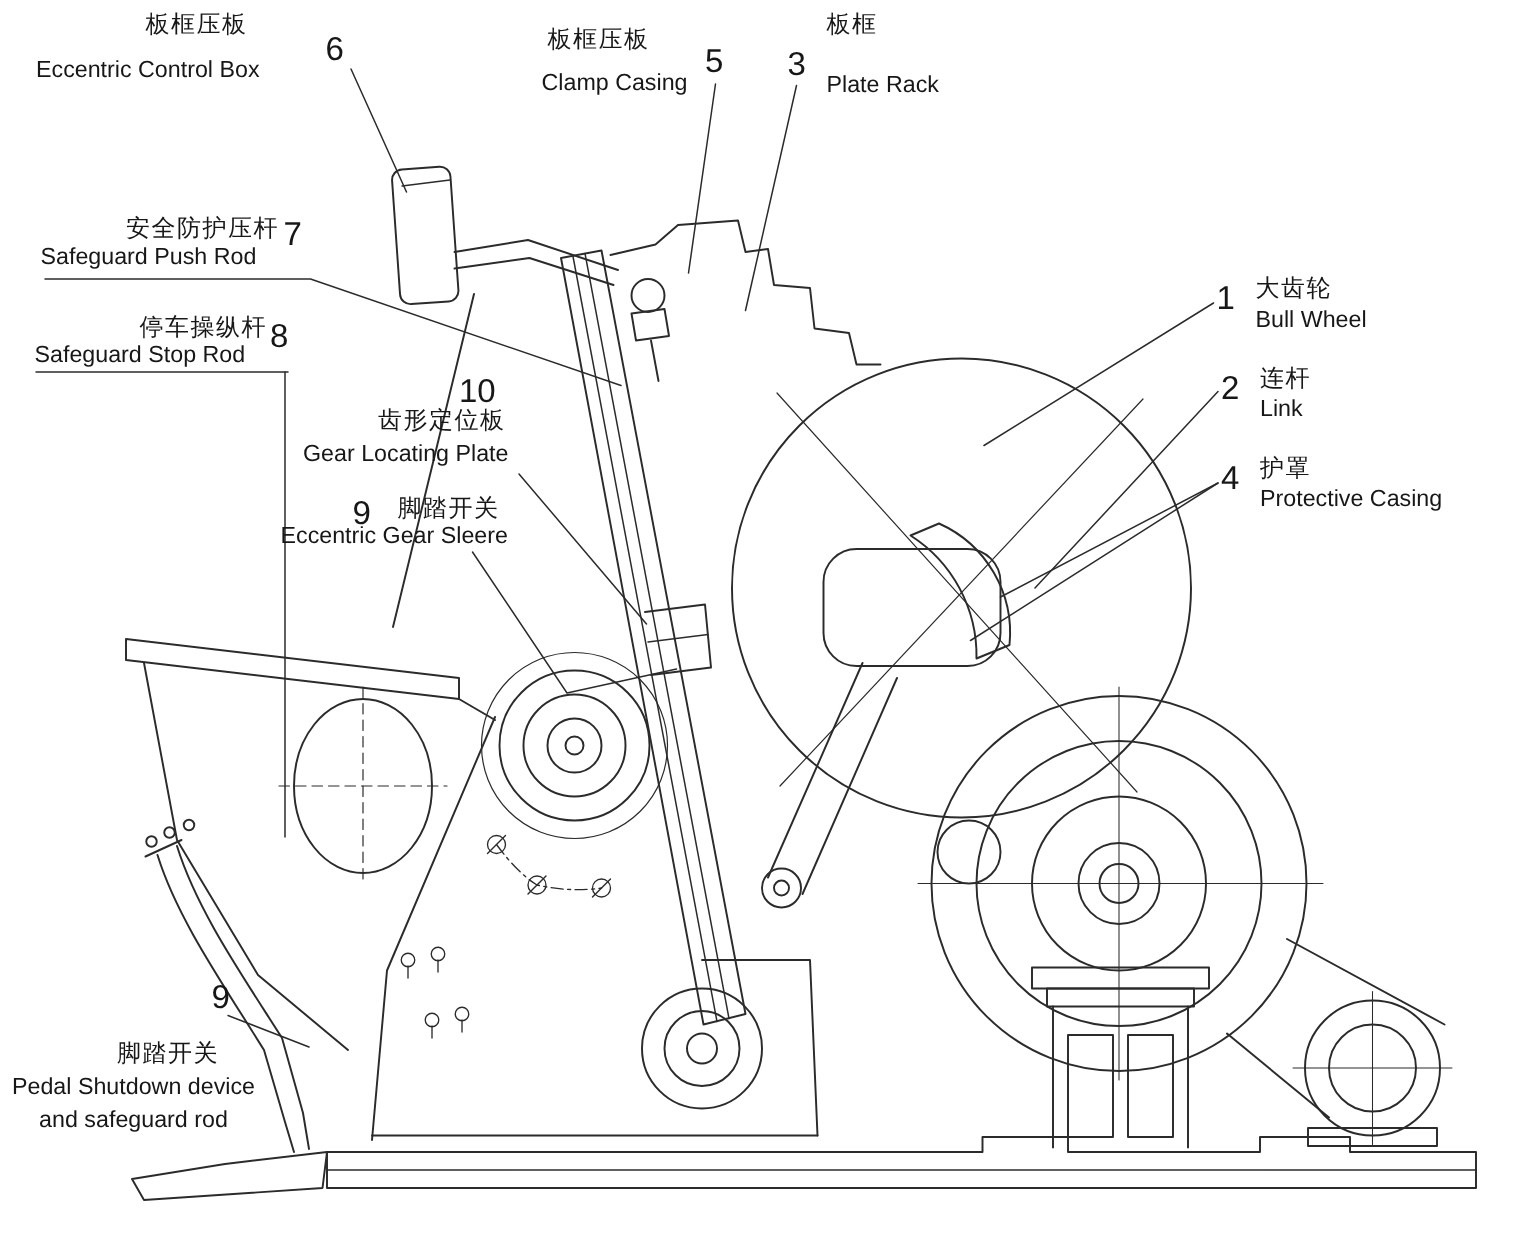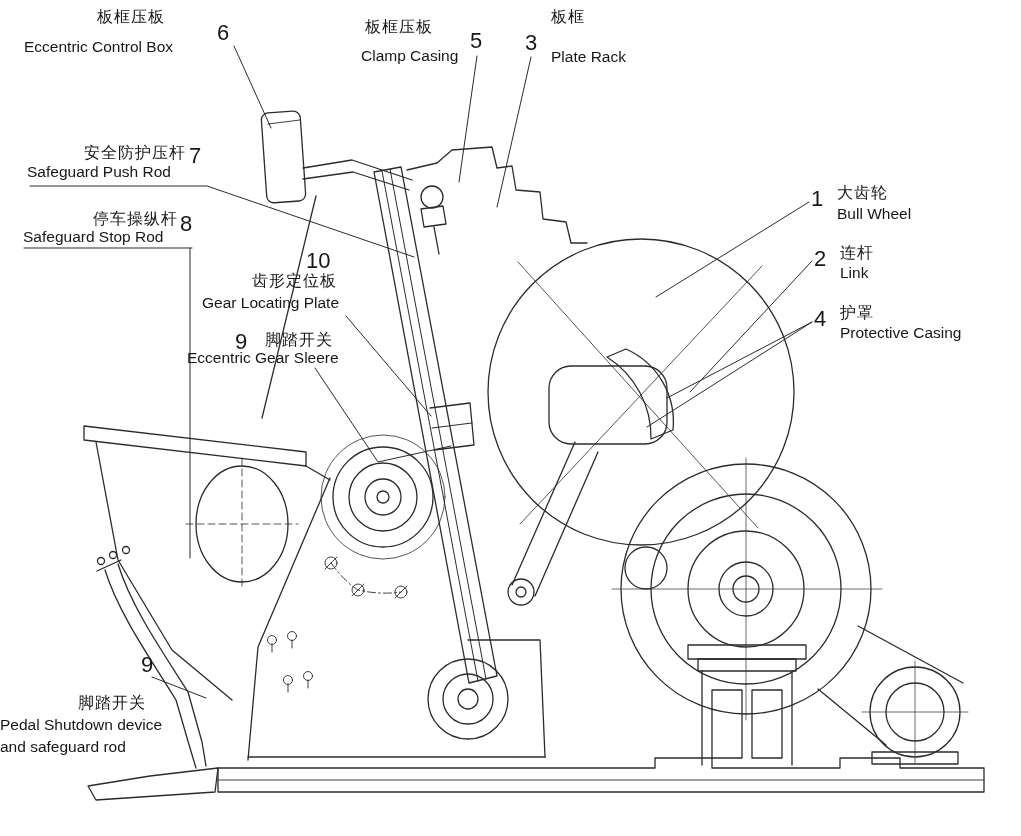--- a/index.html
+++ b/index.html
@@ -9,21 +9,21 @@
     background:#ffffff;
     overflow:hidden;
     font-family:"Liberation Sans", sans-serif;
     color:#171717;
   }
   .stage svg{position:absolute;left:0;top:0;}
   .t{position:absolute;white-space:nowrap;color:#171717;line-height:1.15;}
   .zh{font-size:16px;letter-spacing:1px;}
   .en{font-size:15.5px;}
   .num{font-size:22px;}
-  .wrap{white-space:normal;width:178px;text-align:left;line-height:1.45;}
+  .wrap{white-space:normal;width:178px;text-align:center;line-height:1.45;}
 </style>
 </head>
 <body>
 
 <div class="stage">
 
   <svg width="1021" height="836" viewBox="0 0 1021 836" xmlns="http://www.w3.org/2000/svg">
     <g fill="none" stroke="#2b2b2b" stroke-width="1.3" stroke-linejoin="round" stroke-linecap="round">
 
       <g stroke-width="1">

